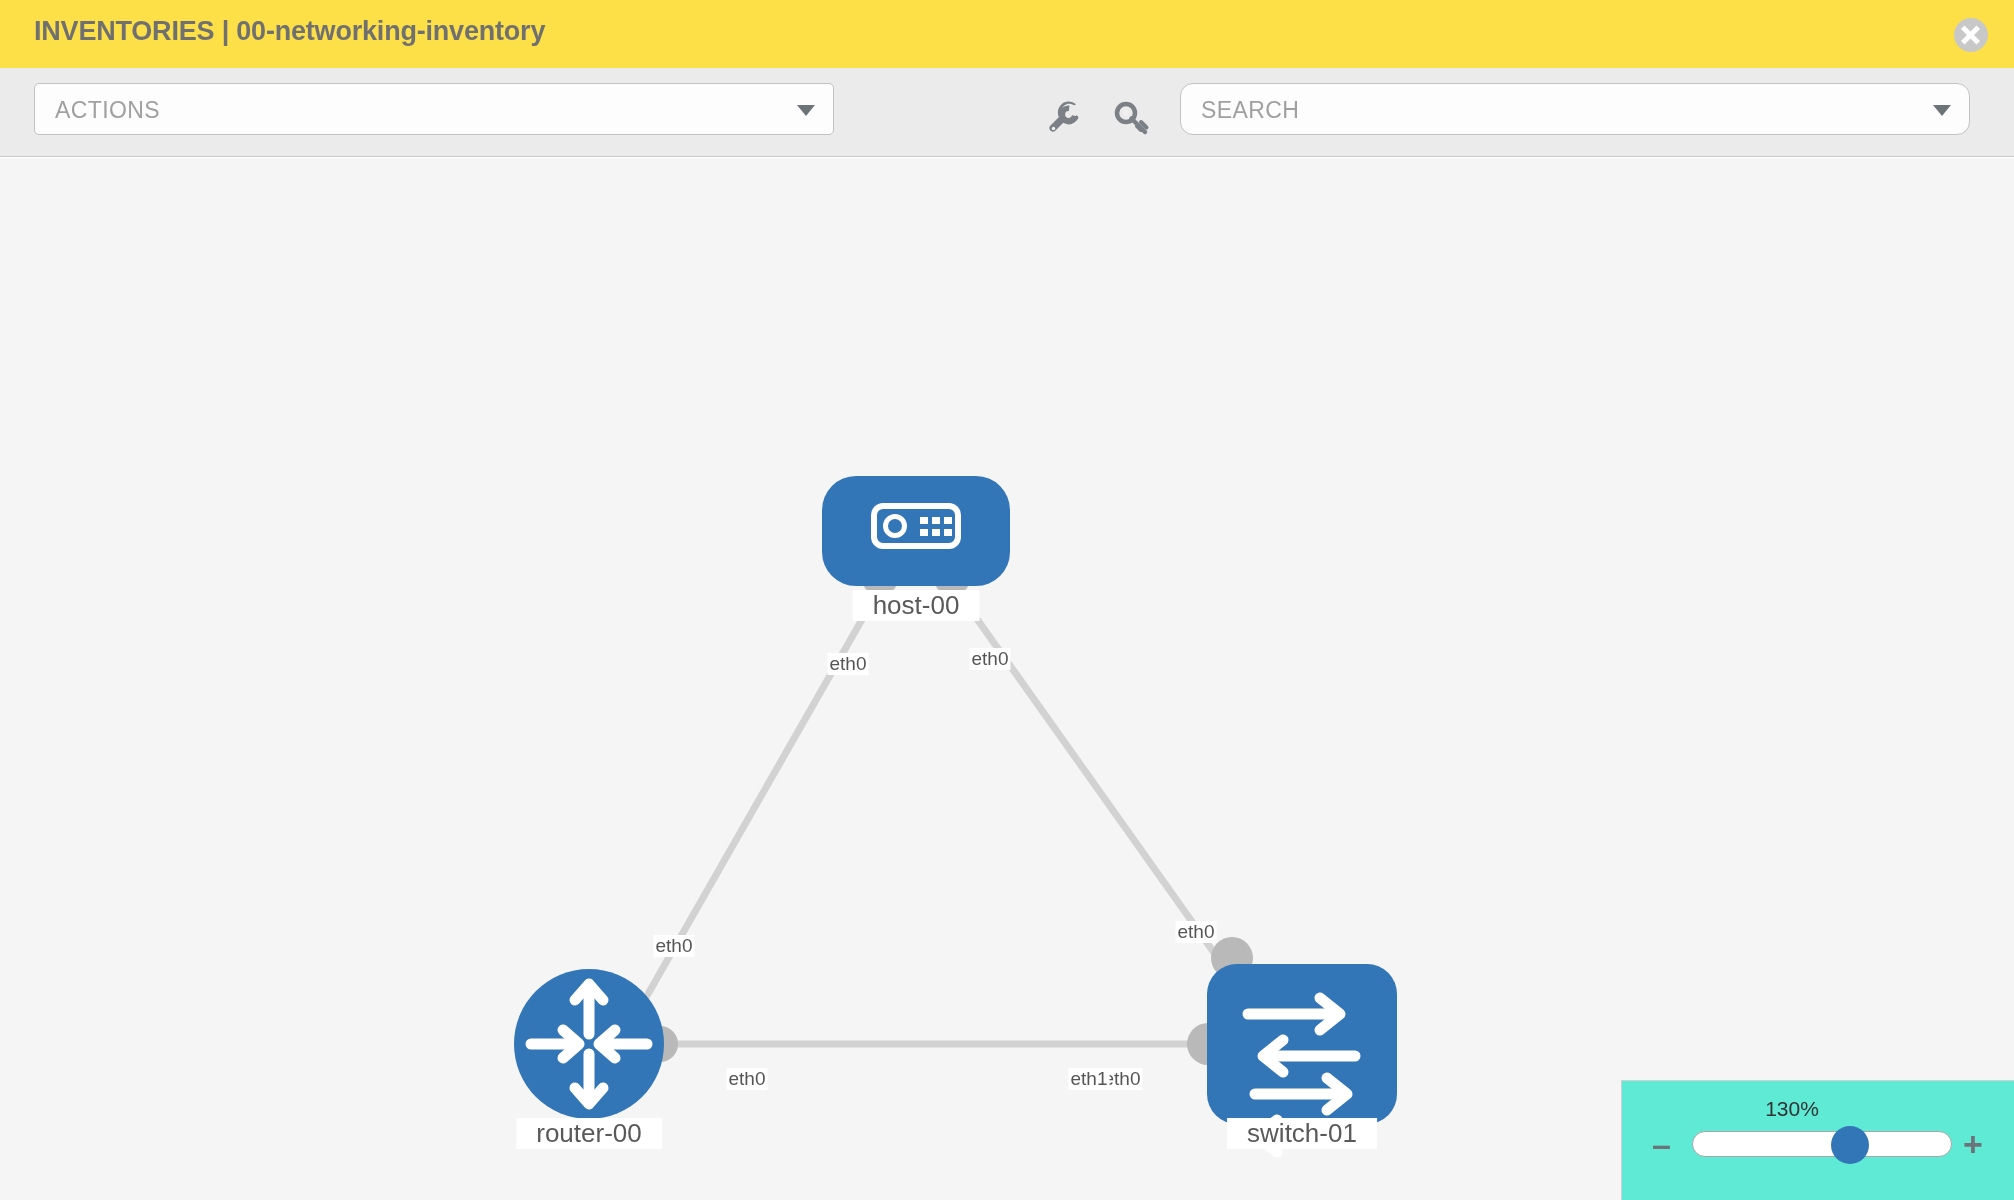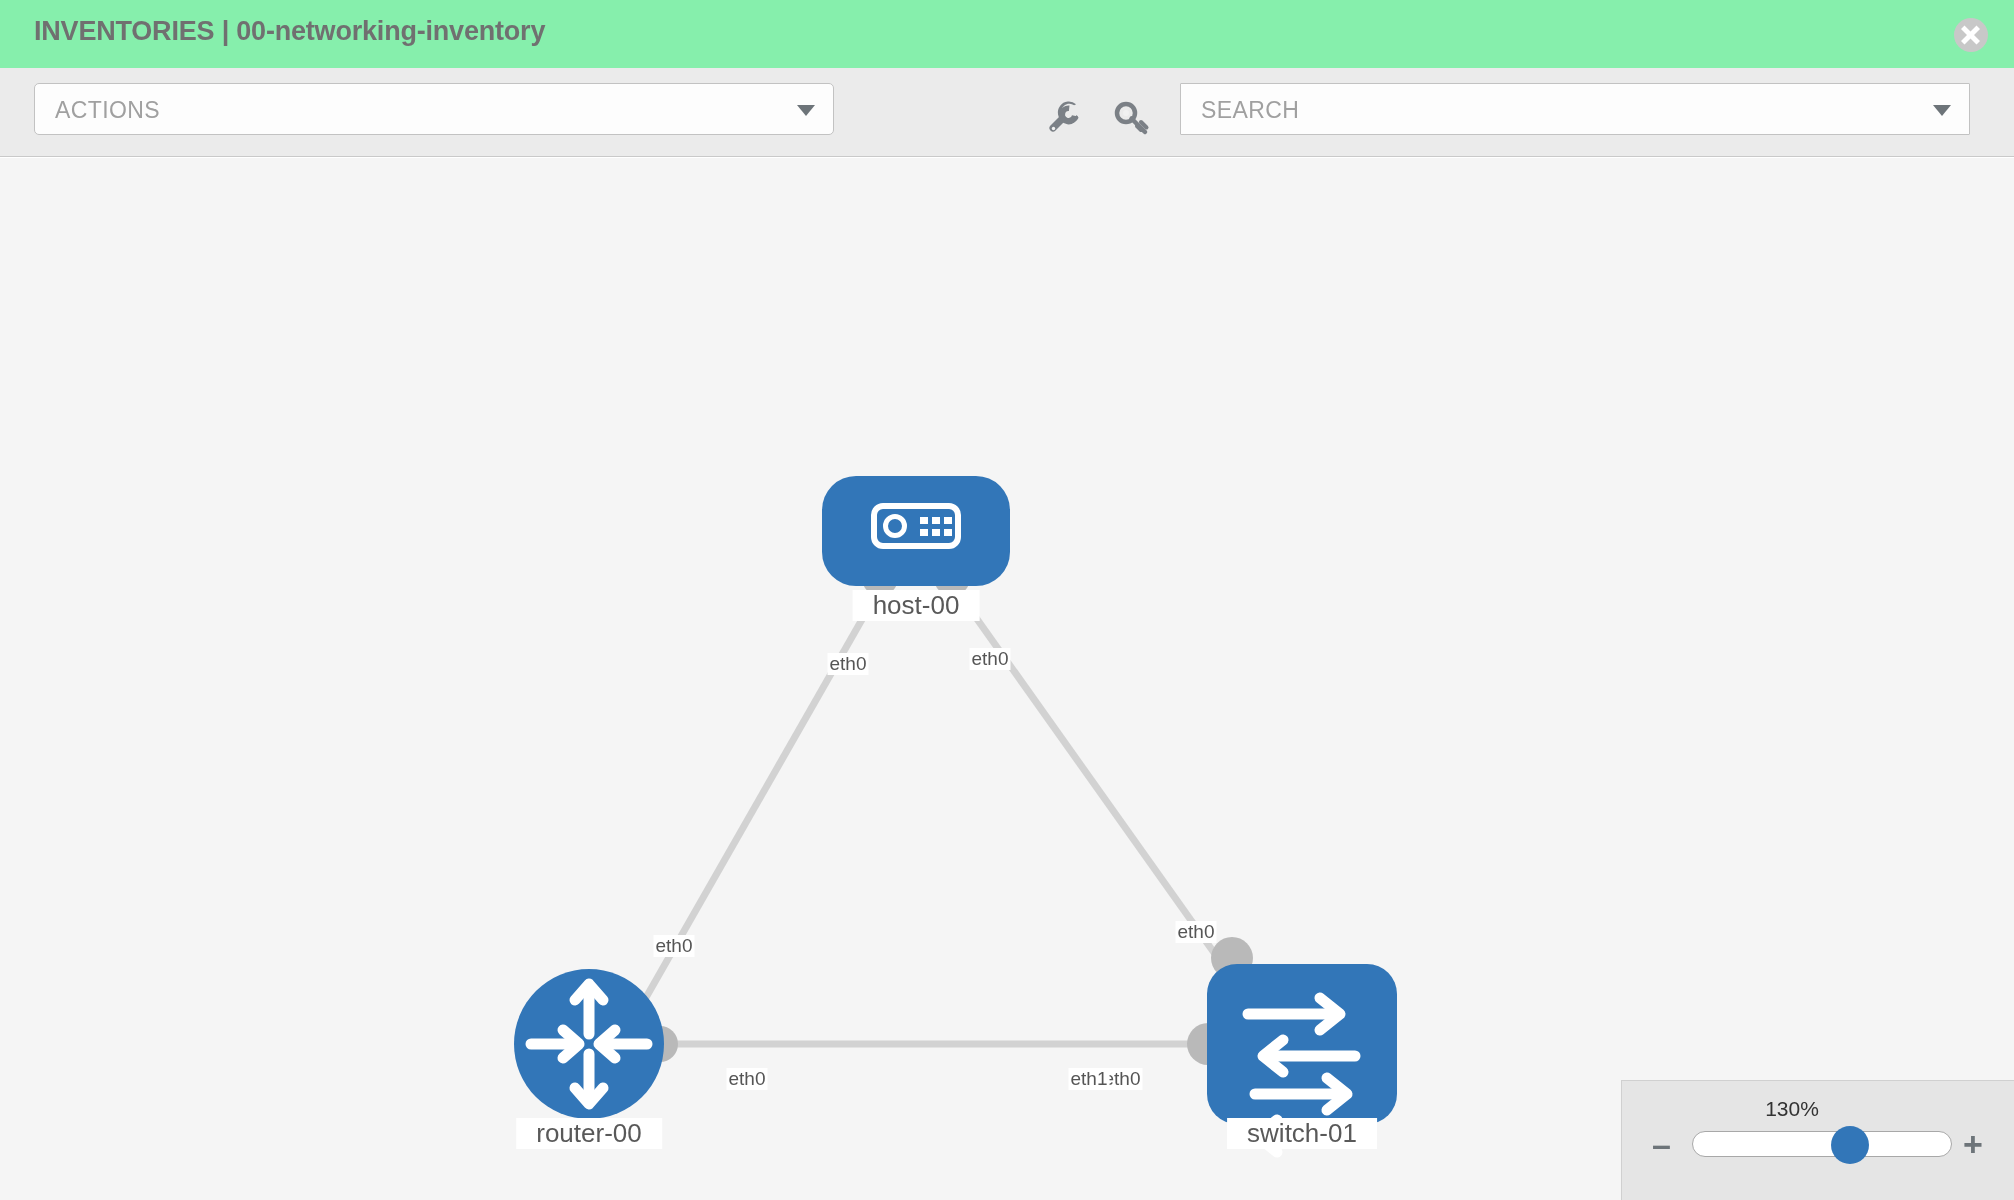--- a/index.html
+++ b/index.html
@@ -8,21 +8,21 @@
     font-family: "Liberation Sans", sans-serif;
     background: #ffffff;
     overflow: hidden;
   }
   #app { position: relative; width: 2014px; height: 1200px; }
 
   
   .titlebar {
     position: absolute; left: 0; top: 0;
     width: 2014px; height: 79px;
-    background: #86efac;
+    background: #fde047;
     border-bottom: 1px solid #d7d7d7;
   }
   .page-title {
     position: absolute; left: 34px; top: 16px;
     font-size: 27px; font-weight: bold;
     color: #707070;
     letter-spacing: -0.2px;
     white-space: nowrap;
     font-stretch: condensed;
   }
@@ -69,21 +69,21 @@
     cursor: pointer;
   }
   .tool-icon.wrench { left: 1043px; }
   .tool-icon.key    { left: 1110px; }
 
   .search-box {
     position: absolute; left: 1180px; top: 83px;
     width: 790px; height: 52px;
     background: #fdfdfd;
     border: 1px solid #c2c2c2;
-    border-radius: 1px;
+    border-radius: 13px;
   }
   .search-label {
     position: absolute; left: 20px; top: 13px;
     font-size: 23px; color: #a0a0a0;
     letter-spacing: 0.4px;
   }
 
   
   .canvas {
     position: absolute; left: 0; top: 158px;
@@ -111,21 +111,21 @@
     white-space: nowrap;
     padding: 0 2px;
     transform: translate(-50%, -50%);
     margin-top: 36px;
   }
 
   
   .zoom-panel {
     position: absolute; left: 1621px; top: 1080px;
     width: 393px; height: 120px;
-    background: #e5e5e5;
+    background: #5eead4;
     border-top: 1px solid #d0d0d0;
     border-left: 1px solid #d0d0d0;
   }
   .zoom-pct {
     position: absolute; left: 0; top: 16px;
     width: 340px;
     text-align: center;
     font-size: 21px;
     color: #333333;
   }

